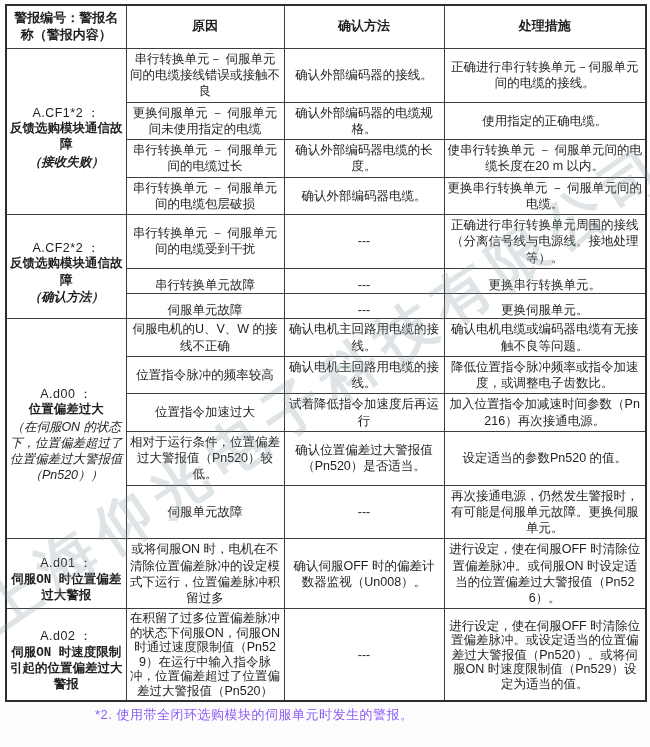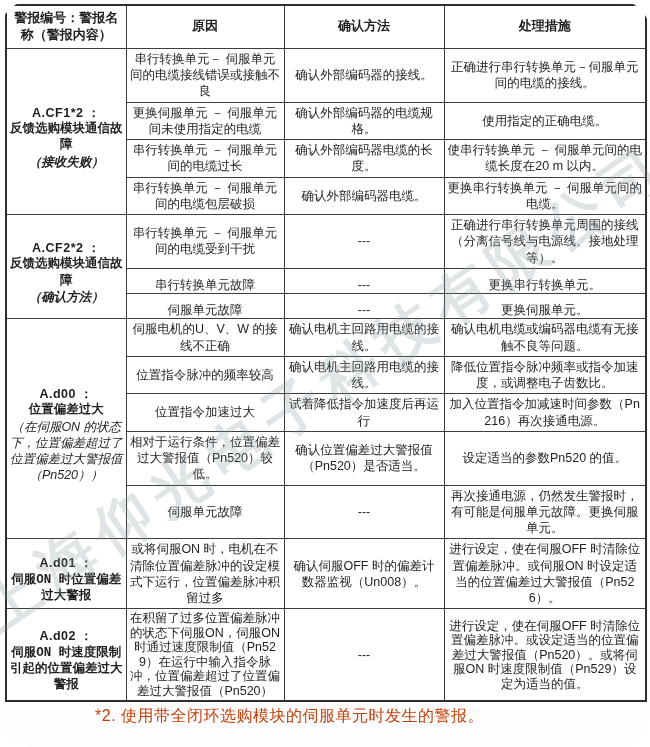--- a/index.html
+++ b/index.html
@@ -9,21 +9,20 @@
     background: #ffffff;
     color: #1f1f1f;
   }
   .page {
     position: relative;
     width: 650px;
     height: 747px;
     overflow: hidden;
     background: #fdfdfd;
     padding: 4px 0 0 5px;
-    border-radius: 32px;
   }
   table.alarm-table {
     border-collapse: collapse;
     table-layout: fixed;
     width: 640px;
     background: #ffffff;
   }
   .alarm-table th, .alarm-table td {
     border: 1px solid #3d3d3d;
     text-align: center;
@@ -38,29 +37,29 @@
     font-size: 13px;
     font-weight: bold;
     padding: 4px 2px;
     height: 36px;
   }
   .alarm-table { border: 2px solid #2e2e2e; }
   col.c1 { width: 120px; }
   col.c2 { width: 158px; }
   col.c3 { width: 160px; }
   col.c4 { width: 202px; }
-  td.alarm-cell .code { font-weight: bold; letter-spacing: 0.5px; margin-top: 12px; }
+  td.alarm-cell .code { font-weight: normal; letter-spacing: 0.5px; margin-top: 12px; }
   td.alarm-cell .name { font-weight: bold; font-family: Liberation Mono, monospace; }
   td.alarm-cell .detail { font-weight: bold; font-style: italic; }
   td.alarm-cell .detail.plain { font-weight: normal; text-align: center; }
   td.tight { line-height: 1.16; }
   tr.single td { height: 18px; padding-top: 8px; padding-bottom: 0; }
   .footnote {
-    font-size: 16px;
-    color: #c2410c;
+    font-size: 13px;
+    color: #8b5cf6;
     padding: 4px 0 0 90px;
     letter-spacing: 0.5px;
   }
   .watermark {
     position: absolute;
     left: 50%;
     top: 52%;
     transform: translate(-50%, -50%) rotate(-34deg);
     font-size: 58px;
     font-weight: bold;

